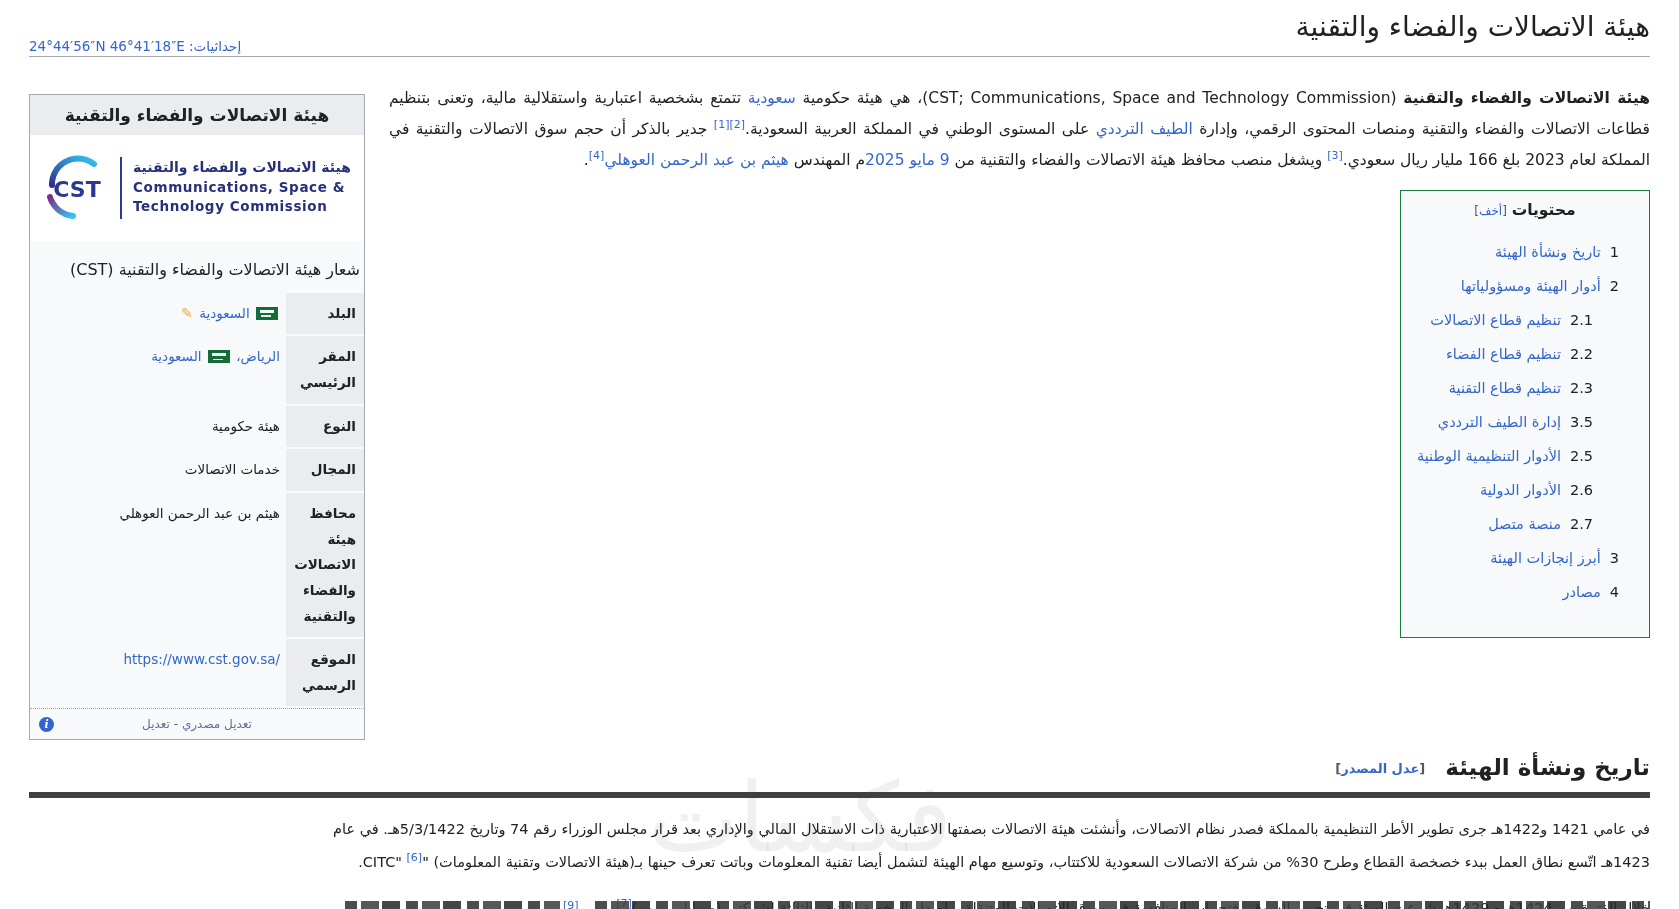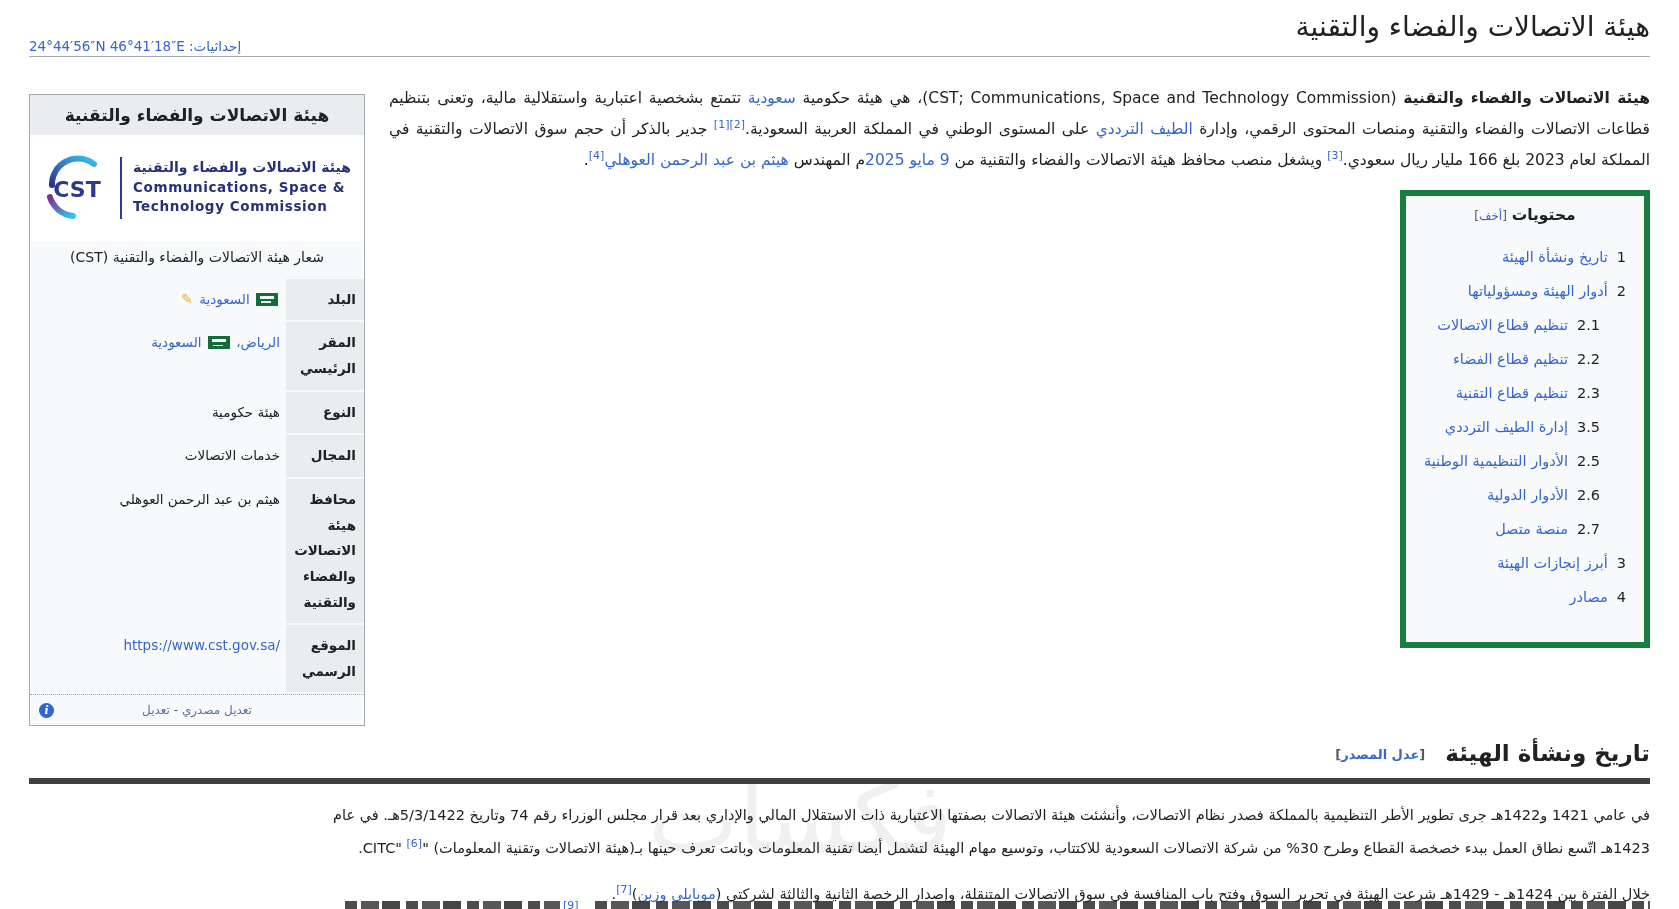--- a/index.html
+++ b/index.html
@@ -23,21 +23,21 @@
   .infobox {
     float:left; width:336px; margin:37px 24px 14px 0;
     border:1px solid #a2a9b1; background:#f8f9fa; font-size:13.5px;
   }
   .infobox-header { background:#eaecf0; text-align:center; font-weight:bold; font-size:17px; padding:10px 6px; }
   .infobox-logo { background:#fff; padding:20px 8px; display:flex; align-items:center; justify-content:center; gap:11px; direction:ltr; }
   .logo-divider { width:2px; height:62px; background:#2b3990; }
   .logo-text { color:#27307a; font-weight:bold; }
   .logo-ar { font-size:14px; direction:rtl; text-align:right; margin-bottom:3px; }
   .logo-en { font-size:13.5px; letter-spacing:0.6px; line-height:1.4; direction:ltr; }
-  .infobox-caption { text-align:center; font-size:14px; padding:8px 4px 12px; }
+  .infobox-caption { font-size:16px; padding:8px 4px 12px;margin-top:11px; }
   .infobox-table { width:100%; border-collapse:separate; border-spacing:0 2px; }
   .infobox-table th {
     background:#eaecf0; width:78px; vertical-align:top; text-align:right;
     padding:8px 8px 8px 2px; font-size:13.5px; line-height:1.9; font-weight:bold;
   }
   .infobox-table td { text-align:right; vertical-align:top; padding:8px 6px; line-height:1.8; }
   .url-cell a { unicode-bidi:embed; direction:ltr; font-size:13.5px; }
   .infobox-footer {
     border-top:1px dotted #a2a9b1; position:relative; text-align:center;
     padding:8px 4px; font-size:12px; color:#54595d;
@@ -55,22 +55,22 @@
   .flag i { position:absolute; left:4px; right:4px; top:3px; height:3px; background:rgba(255,255,255,.95); display:block; }
   .flag b { position:absolute; left:5px; right:7px; bottom:3px; height:1.5px; background:rgba(255,255,255,.9); display:block; }
   .pencil { color:#f0a833; font-size:14px; margin-right:2px; }
 
   
   .intro { margin:26px 0 0; line-height:31px; text-align:justify; font-size:15.5px; }
   sup.ref { font-size:11px; line-height:0; color:#3366cc; unicode-bidi:embed; }
 
   
   .toc {
-    width:250px; margin-top:14px; border:6px solid #15803d; background:#f8f9fa;
-    padding:10px 2px 12px;
+    width:250px; margin-top:14px; border:1px solid #15803d; background:#f8f9fa;
+    padding:10px 14px 12px;
   }
   .toc-title { text-align:center; font-size:15px; margin-bottom:4px; }
   .toc-title b { font-size:15.5px; }
   .toc-toggle { font-size:12px; color:#54595d; }
   .toc ul { list-style:none; margin:16px; padding:0; text-align:right; }
   .toc li { line-height:34px; font-size:14.5px; white-space:nowrap; }
   .toc li.l2 { padding-right:26px; }
   .toc .num { color:#202122; margin-left:9px; unicode-bidi:embed; direction:ltr; display:inline-block; }
 
   

